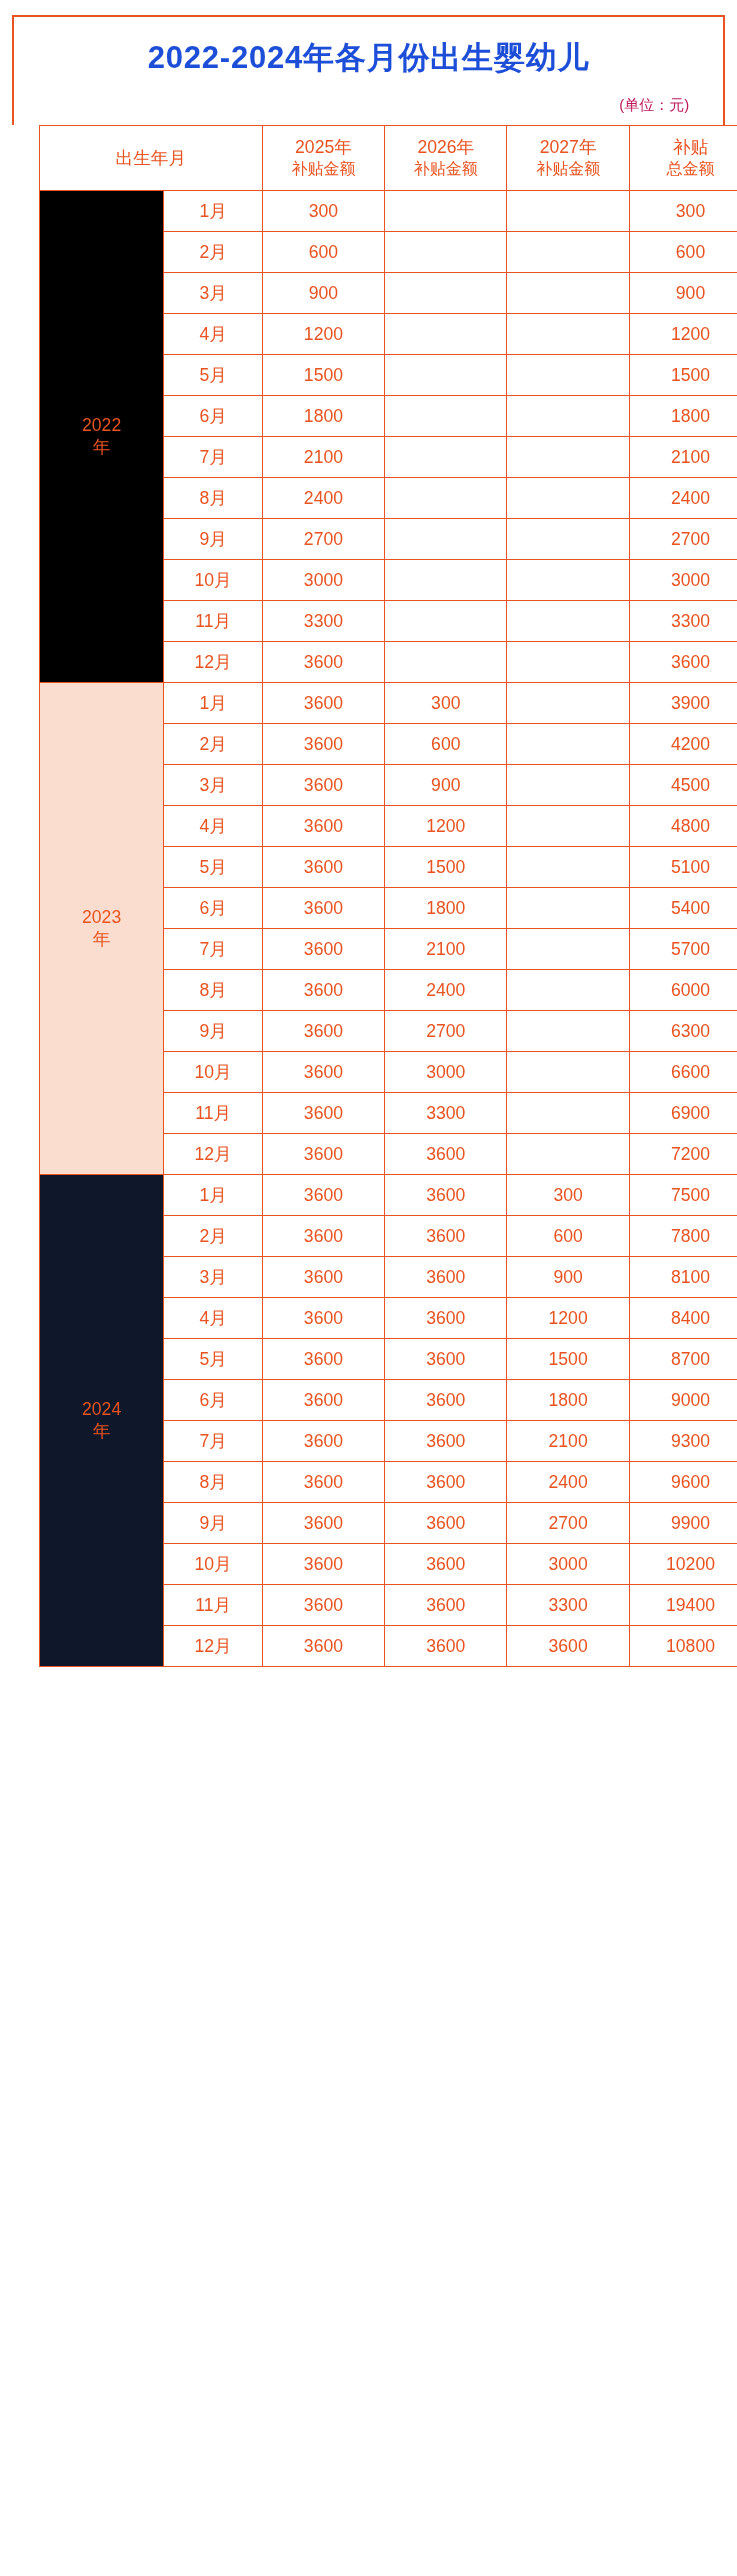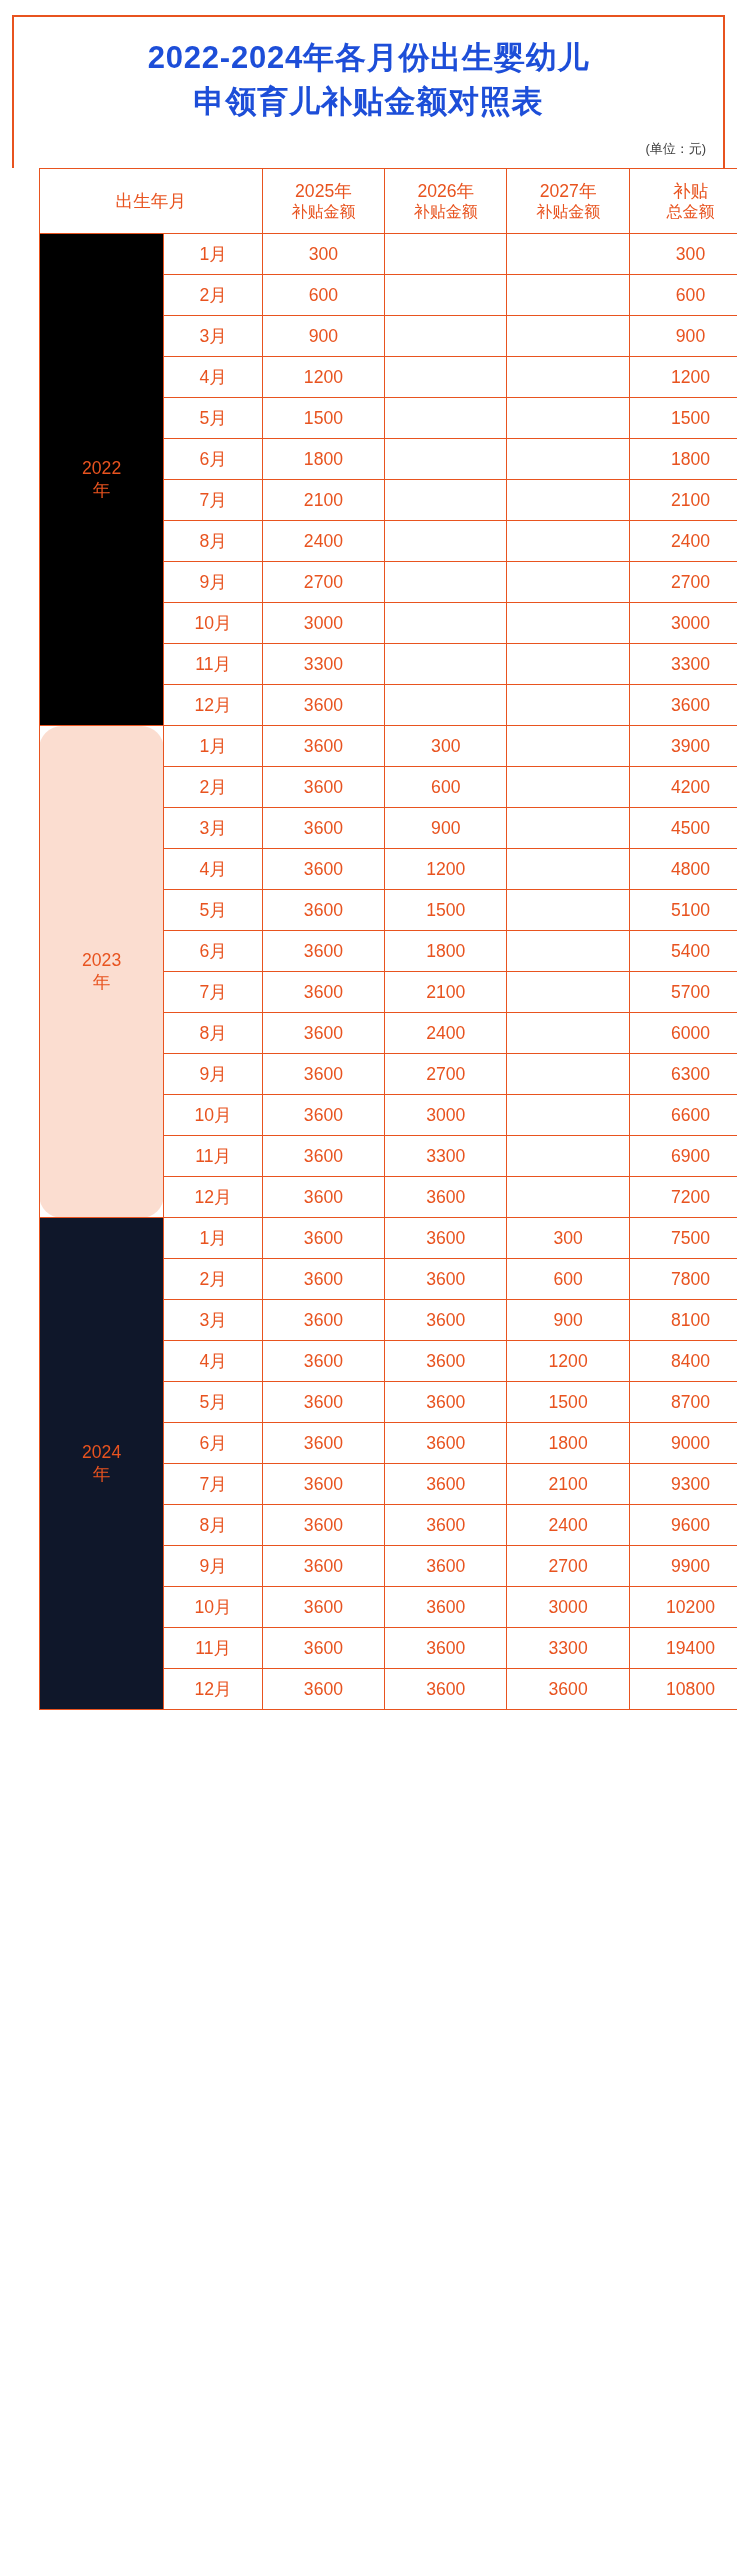--- a/index.html
+++ b/index.html
@@ -27,23 +27,23 @@
     color: #1d4ed8;
     font-size: 31px;
     font-weight: bold;
     letter-spacing: 0.8px;
     line-height: 1.42;
   }
   .unit-row {
     border-left: 2.5px solid #e8531f;
     border-right: 2.5px solid #e8531f;
     text-align: right;
-    padding: 5px 17px 10px 0;
-    color: #404040;
-    font-size: 13px;
+    padding: 5px 34px 10px 0;
+    color: #be185d;
+    font-size: 15px;
   }
   table.grid {
     border-collapse: collapse;
     width: 100%;
     table-layout: fixed;
     margin-left: 27px;
   }
   table.grid td, table.grid th {
     border: 1.7px solid #e8531f;
     text-align: center;
@@ -75,31 +75,30 @@
   }
   td.yearcell {
     font-weight: bold;
     font-size: 18.5px;
     line-height: 1.25;
   }
   td.month {
     text-align: center;
   }
   .y2022 { background: #000000; }
-  .y2023 { background: #fbddd0; border-radius: 23px; }
+  .y2023 { background: #fbddd0; }
   .y2024 { background: #0f172a; }
 </style>
 </head>
 <body>
 
 <div class="page">
 
   <div class="title-box">
     <div class="title-line">2022-2024年各月份出生婴幼儿</div>
-    <div class="title-line">申领育儿补贴金额对照表</div>
   </div>
 
   <div class="unit-row">(单位：元)</div>
 
   <table class="grid">
     <colgroup>
       <col class="c0">
         <col class="c1">
         <col class="c2">
         <col class="c3">

